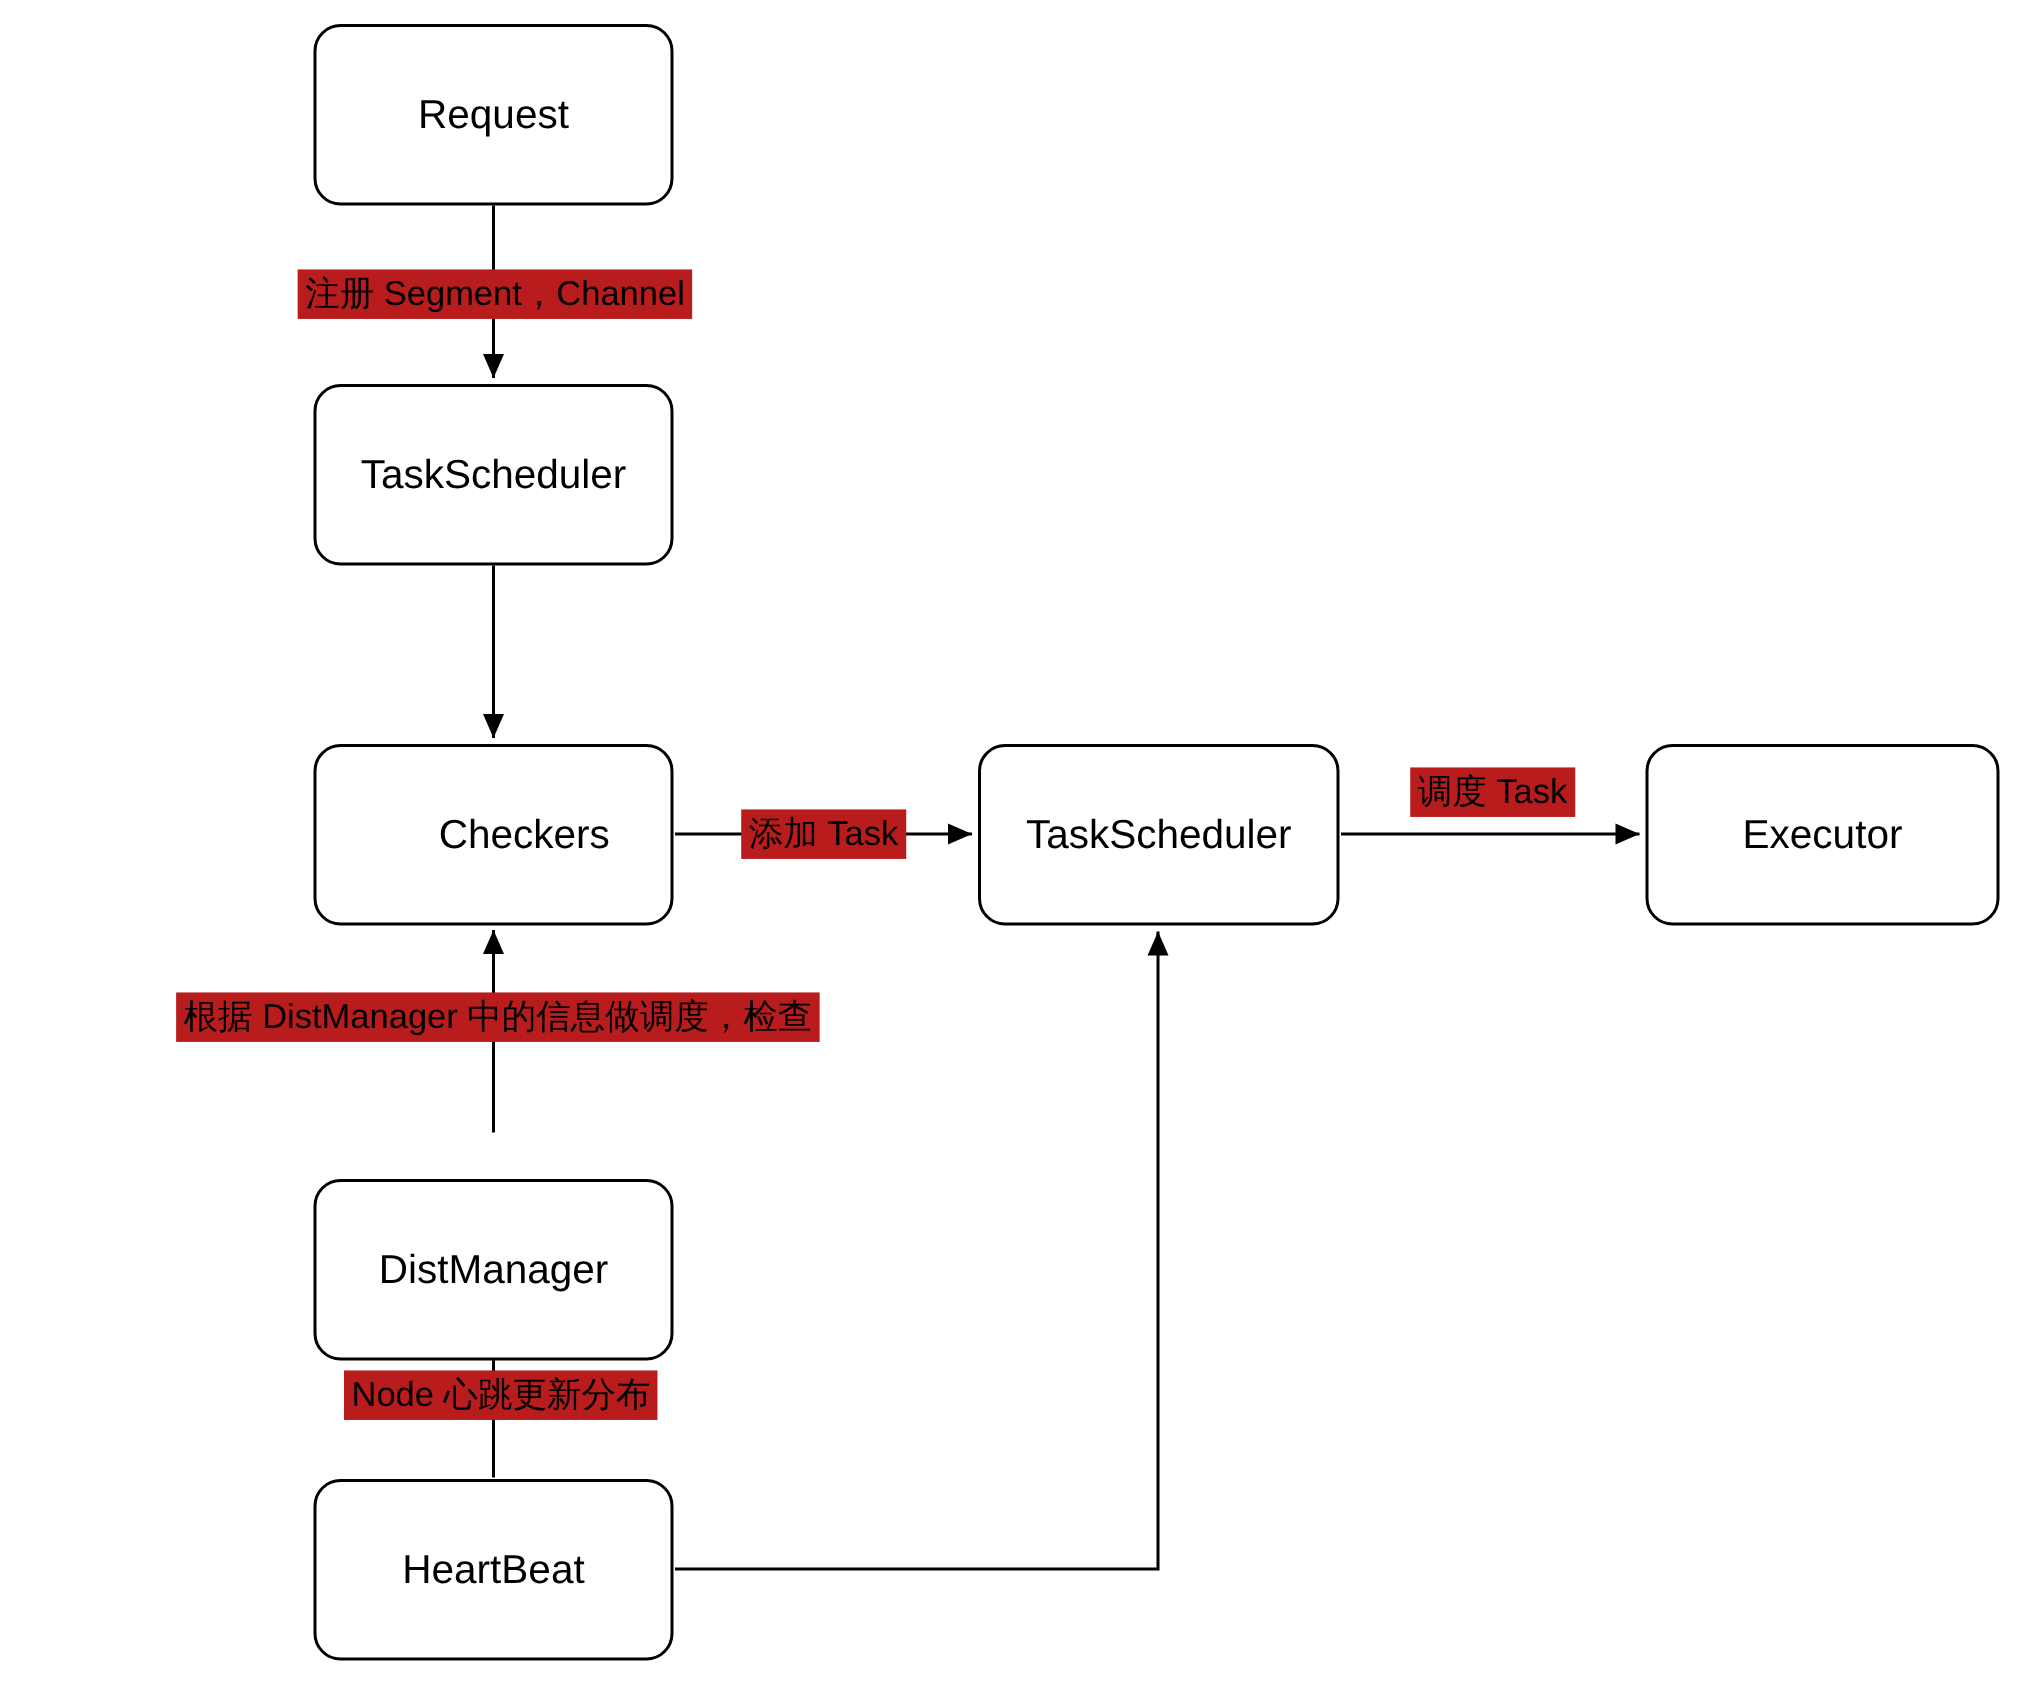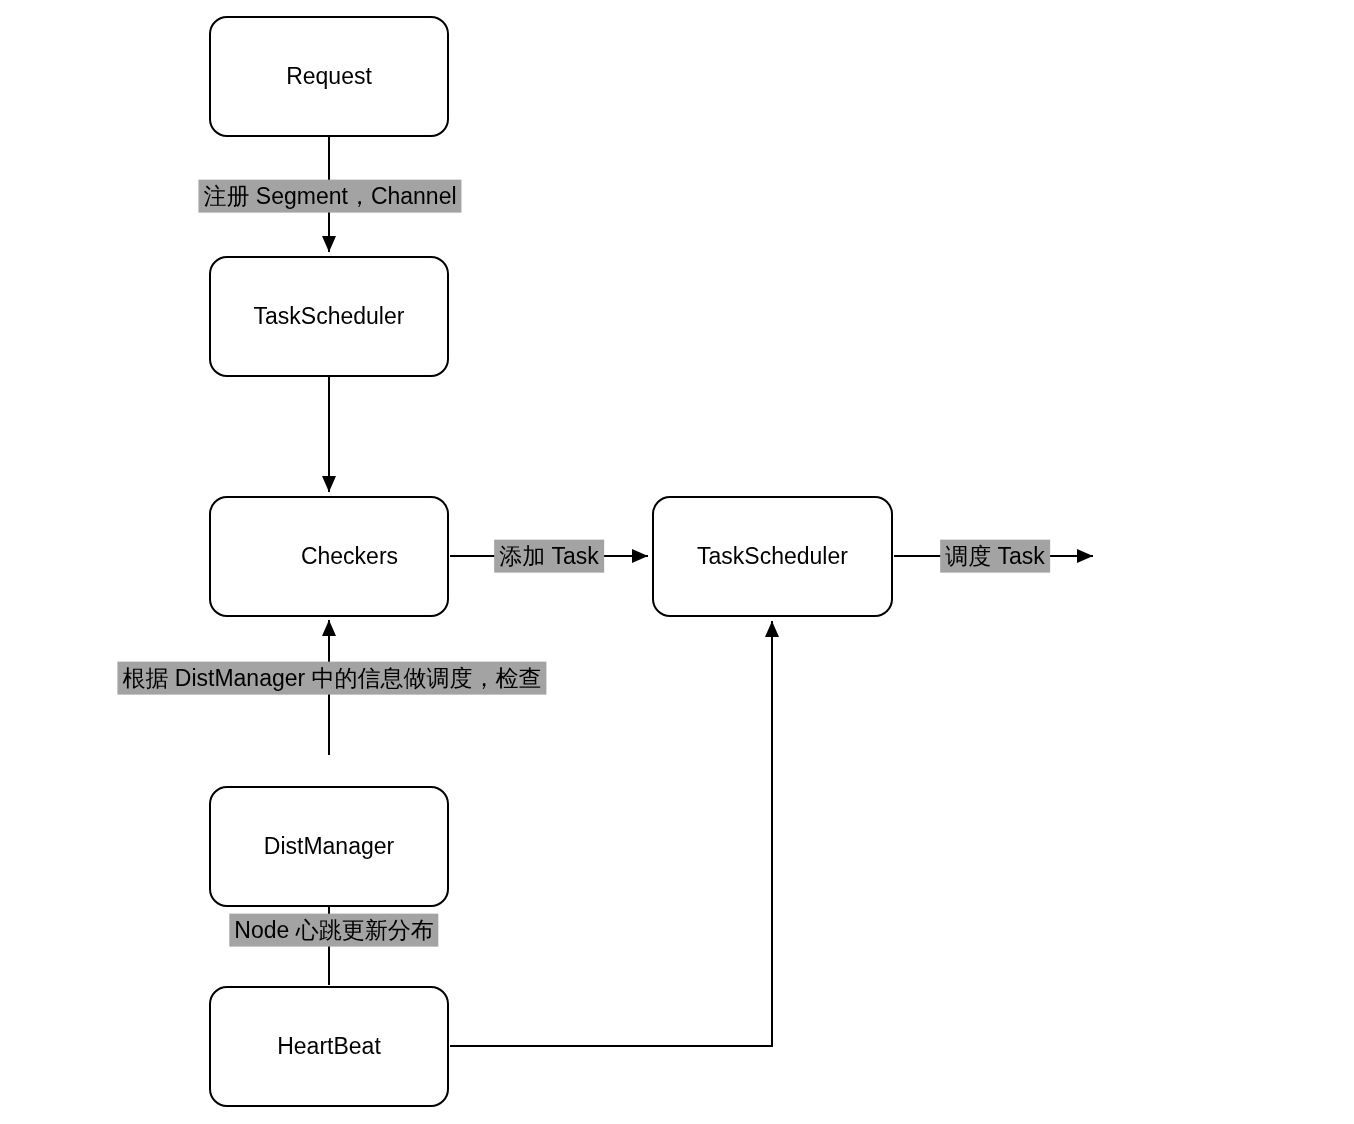--- a/index.html
+++ b/index.html
@@ -25,29 +25,29 @@
   }
   .node {
     position: absolute;
     box-sizing: border-box;
     background: #ffffff;
     border: 2px solid #000000;
     border-radius: 18px;
     display: flex;
     align-items: center;
     justify-content: center;
-    font-size: 23px;
+    font-size: 27px;
     line-height: 1;
     text-align: center;
     white-space: nowrap;
   }
   .edge-label {
     position: absolute;
     transform: translate(-50%, -50%);
-    background: #a3a3a3;
+    background: #b91c1c;
     padding: 2px 5px;
     font-size: 23px;
     line-height: 1.25;
     white-space: nowrap;
     text-align: center;
   }
 </style>
 </head>
 <body>
 
@@ -84,34 +84,37 @@
   </div>
 
   <div class="node" style="left:209px; top:496px; width:240px; height:121px;padding-left:41px;">
     <span>Checkers</span>
   </div>
 
   <div class="node" style="left:652px; top:496px; width:241px; height:121px;">
     <span>TaskScheduler</span>
   </div>
 
+  <div class="node" style="left:1097px; top:496px; width:236px; height:121px;">
+    <span>Executor</span>
+  </div>
 
   <div class="node" style="left:209px; top:756px; width:240px; height:121px;margin-top:30px;">
     <span>DistManager</span>
   </div>
 
   <div class="node" style="left:209px; top:986px; width:240px; height:121px;">
     <span>HeartBeat</span>
   </div>
 
   <div class="edge-label" style="left:330px; top:196px;">注册 Segment，Channel</div>
 
 
   <div class="edge-label" style="left:549px; top:556px;">添加 Task</div>
 
-  <div class="edge-label" style="left:995px; top:556px;">调度 Task</div>
+  <div class="edge-label" style="left:995px; top:528px;">调度 Task</div>
 
   <div class="edge-label" style="left:332px; top:678px;">根据 DistManager 中的信息做调度，检查</div>
 
   <div class="edge-label" style="left:334px; top:930px;">Node 心跳更新分布</div>
 
 
 </div>
 
 </body></html>

